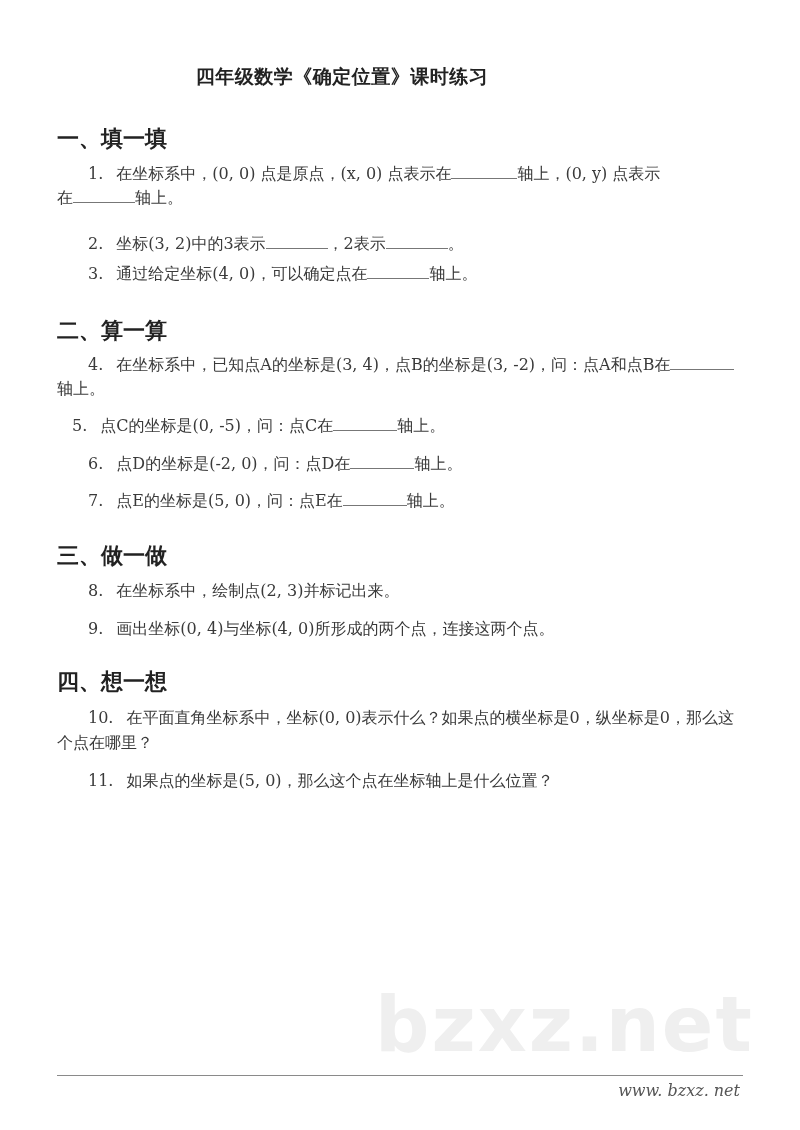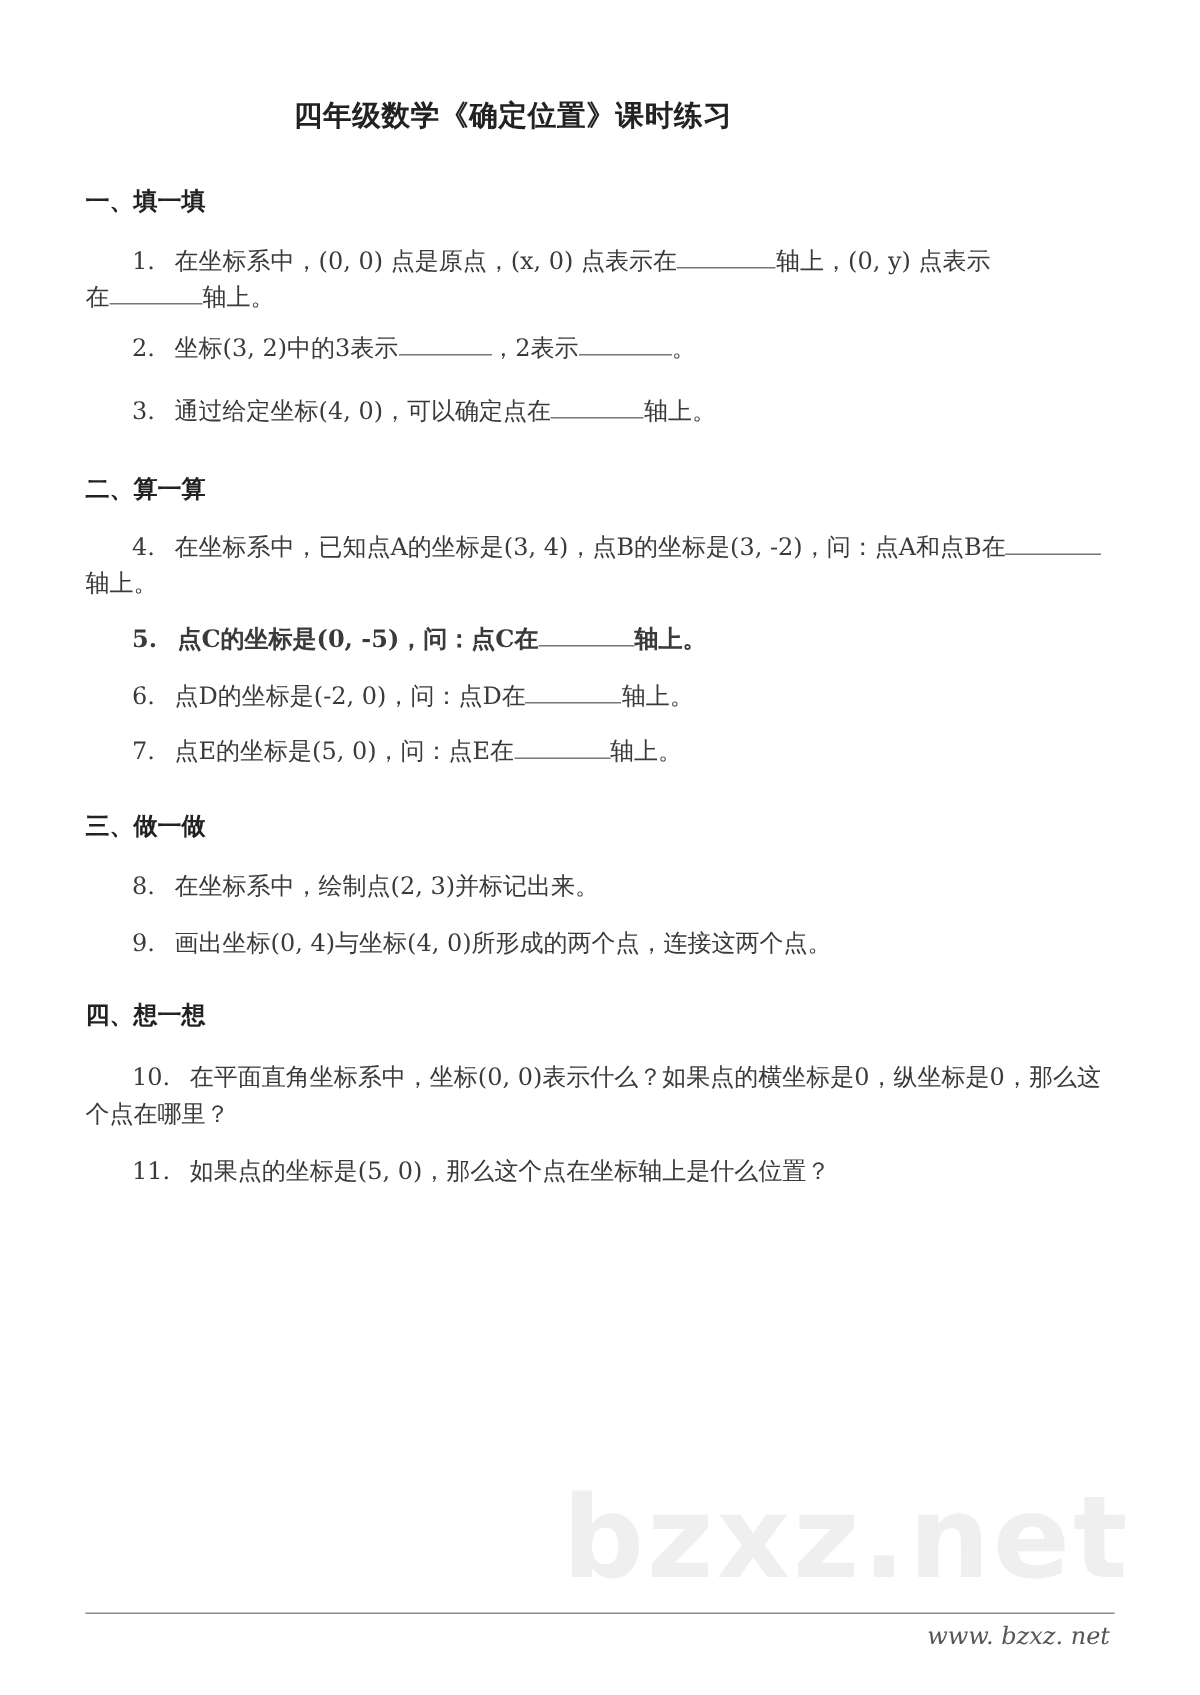--- a/index.html
+++ b/index.html
@@ -25,21 +25,21 @@
       font-weight: bold;
       font-size: 19px;
       color: #222222;
       letter-spacing: 0.5px;
     }
     .section-heading {
       position: absolute;
       left: 57px;
       font-family: "DejaVu Sans", "Liberation Sans", sans-serif;
       font-weight: bold;
-      font-size: 16px;
+      font-size: 22px;
       color: #222222;
     }
     .line {
       position: absolute;
       font-size: 16px;
       line-height: 20px;
       color: #3a3a3a;
       white-space: nowrap;
     }
     .blank {
@@ -89,41 +89,41 @@
 <div class="section-heading" style="top:124px;">一、填一填</div>
 
 <div class="line" style="top:164px; left:88px;">
   <span>1.</span>
   <span style="margin-left:8px;">在坐标系中，(0,  0) 点是原点，(x,  0) 点表示在</span><span class="blank w66"></span><span>轴上，(0,  y) 点表示</span>
 </div>
 <div class="line" style="top:188px; left:57px;">
   <span>在</span><span class="blank w62"></span><span>轴上。</span>
 </div>
 
-<div class="line" style="top:222px; left:88px;text-align:right;">
+<div class="line" style="top:234px; left:88px;text-align:right;">
   <span>2.</span>
   <span style="margin-left:8px;">坐标(3, 2)中的3表示</span><span class="blank w62"></span><span>，2表示</span><span class="blank w62"></span><span>。</span>
 </div>
 
 <div class="line" style="top:264px; left:88px;text-align:right;">
   <span>3.</span>
   <span style="margin-left:8px;">通过给定坐标(4, 0)，可以确定点在</span><span class="blank w62"></span><span>轴上。</span>
 </div>
 
 <div class="section-heading" style="top:316px;">二、算一算</div>
 
 <div class="line" style="top:355px; left:88px;">
   <span>4.</span>
   <span style="margin-left:8px;">在坐标系中，已知点A的坐标是(3, 4)，点B的坐标是(3, -2)，问：点A和点B在</span><span class="blank w64"></span>
 </div>
 <div class="line" style="top:379px; left:57px;">
   <span>轴上。</span>
 </div>
 
-<div class="line" style="top:416px; left:88px;font-weight:bold;">
+<div class="line" style="top:416px; left:72px;">
   <span>5.</span>
   <span style="margin-left:8px;">点C的坐标是(0, -5)，问：点C在</span><span class="blank w64"></span><span>轴上。</span>
 </div>
 
 <div class="line" style="top:454px; left:88px;">
   <span>6.</span>
   <span style="margin-left:8px;">点D的坐标是(-2, 0)，问：点D在</span><span class="blank w64"></span><span>轴上。</span>
 </div>
 
 <div class="line" style="top:491px; left:88px;">

